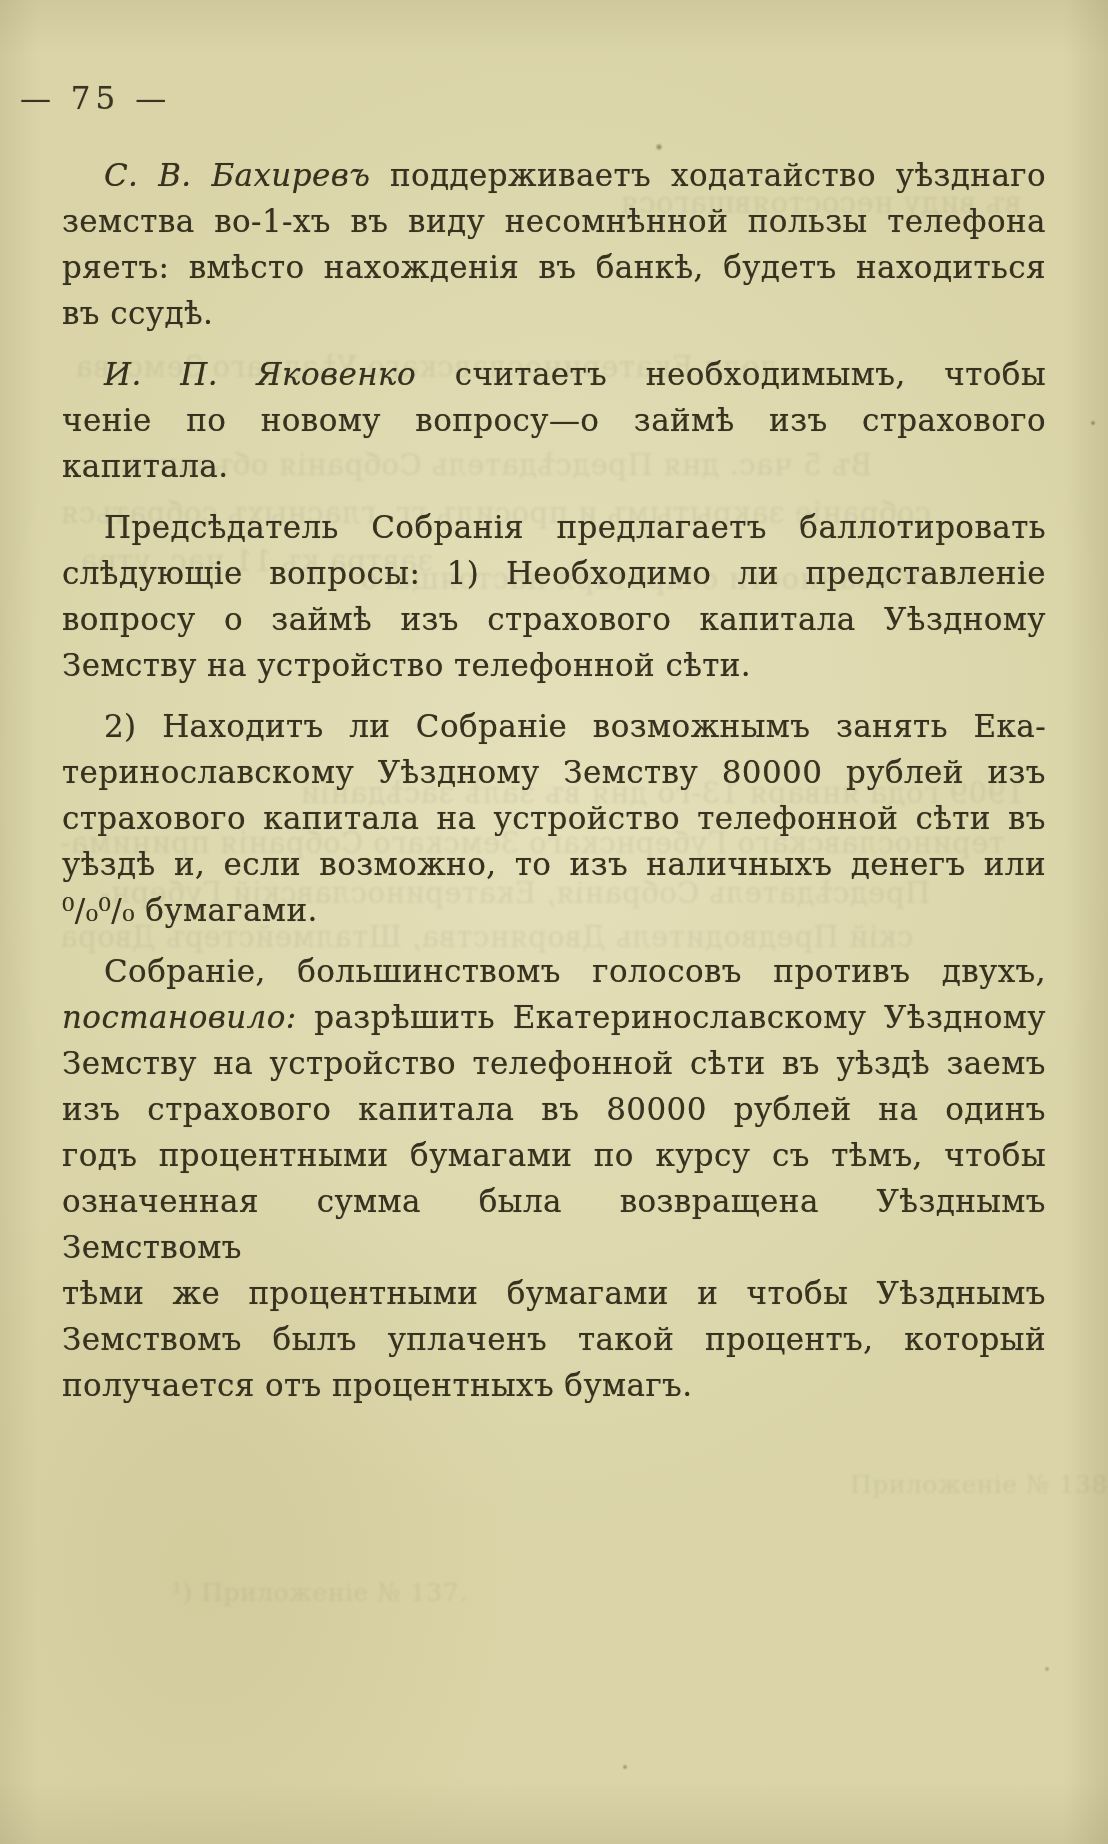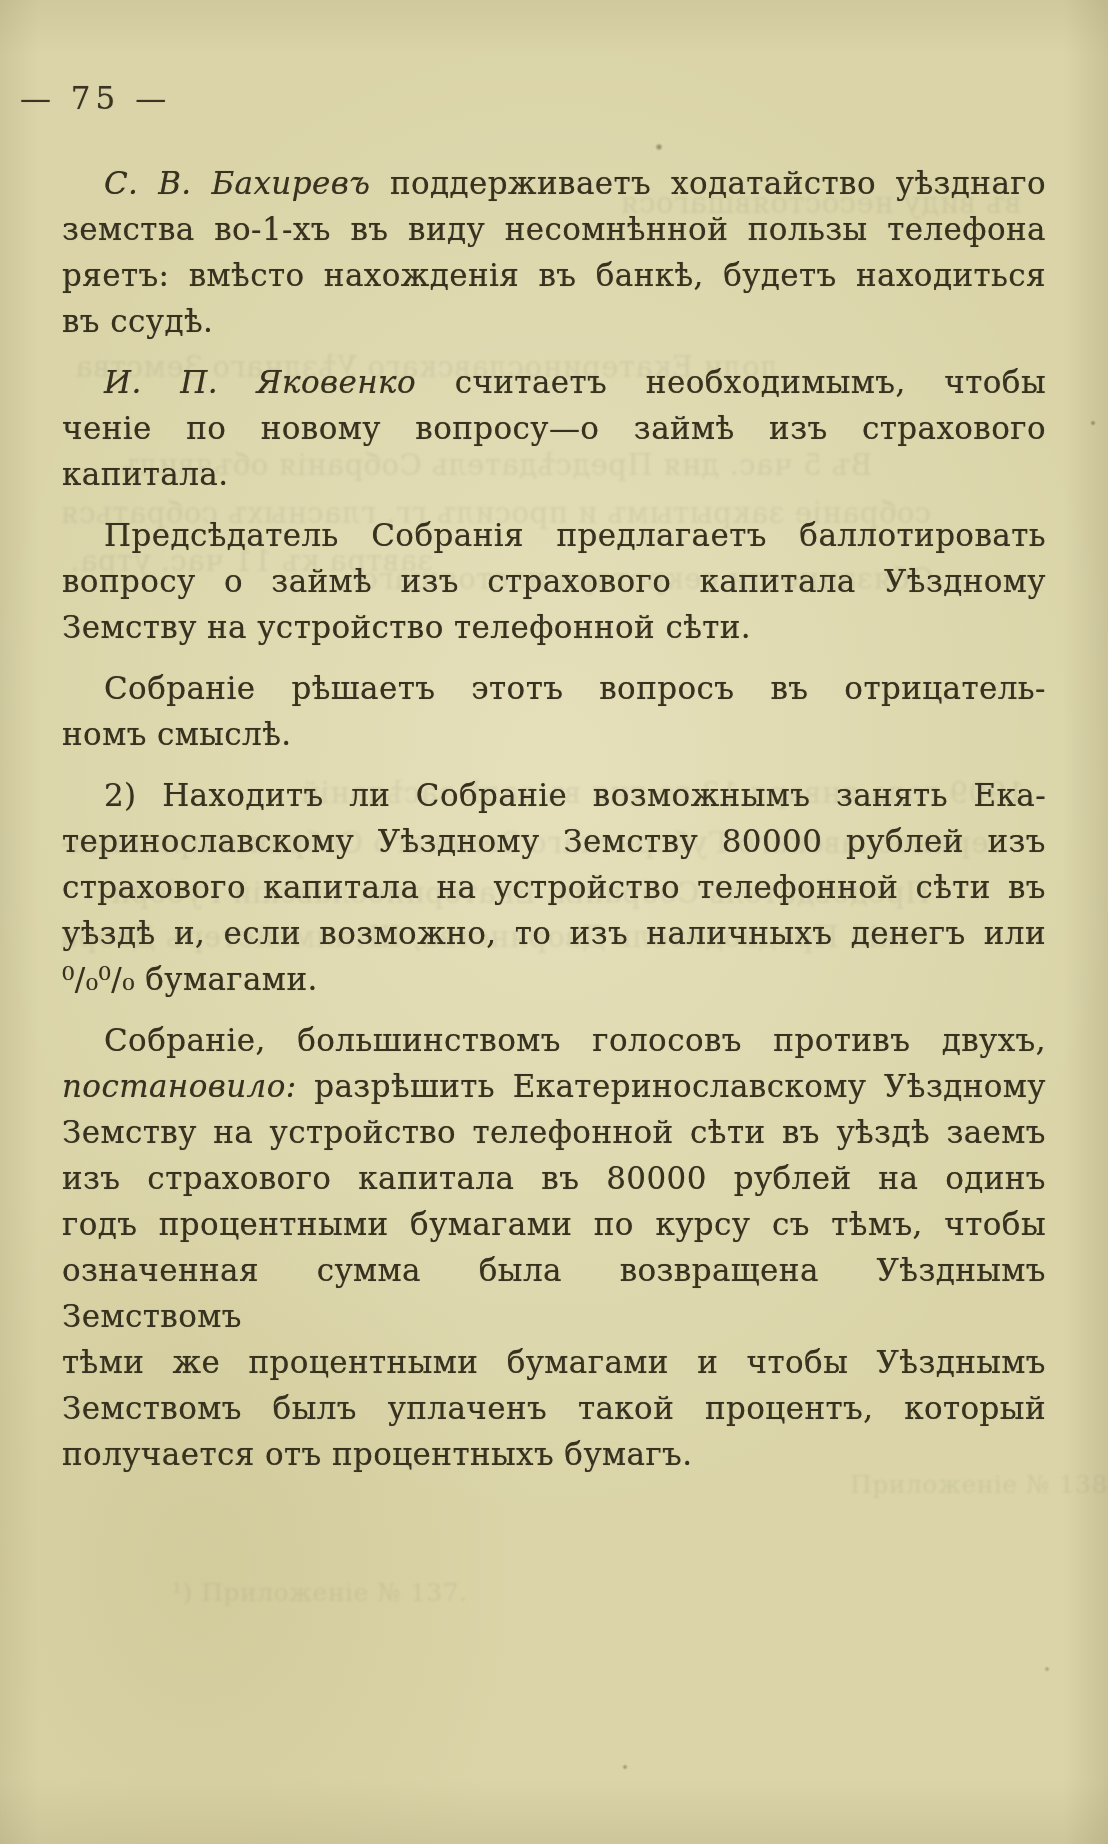--- a/index.html
+++ b/index.html
@@ -40,21 +40,21 @@
     position: absolute;
     top: 152px;
     left: 62px;
     width: 984px;
     font-size: 31px;
     line-height: 46px;
     letter-spacing: 0.4px;
     color: #37311f;
     text-shadow: 0 0 0.7px rgba(55,49,31,.55);
   }
-  .paragraph { margin: 8px 0 15px 0; }
+  .paragraph { margin: 0 0 15px 0; }
   .line {
     text-align: justify;
     text-align-last: justify;
   }
   .line.first { text-indent: 42px; }
   .line.last  { text-align-last: left; }
   .em { font-style: italic; }
   .ghost-layer { position: absolute; inset: 0; pointer-events: none; }
   .ghost {
     position: absolute;
@@ -95,26 +95,23 @@
         <div class="line"><span>ряетъ: вмѣсто нахожденія въ банкѣ, будетъ находиться</span></div>
         <div class="line last"><span>въ ссудѣ.</span></div>
       </div>
       <div class="paragraph">
         <div class="line first"><span class="em">И. П. Яковенко</span><span> считаетъ необходимымъ, чтобы</span></div>
         <div class="line"><span>ченіе по новому вопросу—о займѣ изъ страхового</span></div>
         <div class="line last"><span>капитала.</span></div>
       </div>
       <div class="paragraph">
         <div class="line first"><span>Предсѣдатель Собранія предлагаетъ баллотировать</span></div>
+        <div class="line"><span>слѣдующіе вопросы: 1) Необходимо ли представленіе</span></div>
         <div class="line"><span>вопросу о займѣ изъ страхового капитала Уѣздному</span></div>
         <div class="line last"><span>Земству на устройство телефонной сѣти.</span></div>
-      </div>
-      <div class="paragraph">
-        <div class="line first"><span>Собраніе рѣшаетъ этотъ вопросъ въ отрицатель-</span></div>
-        <div class="line last"><span>номъ смыслѣ.</span></div>
       </div>
       <div class="paragraph">
         <div class="line first"><span>2) Находитъ ли Собраніе возможнымъ занять Ека-</span></div>
         <div class="line"><span>теринославскому Уѣздному Земству 80000 рублей изъ</span></div>
         <div class="line"><span>страхового капитала на устройство телефонной сѣти въ</span></div>
         <div class="line"><span>уѣздѣ и, если возможно, то изъ наличныхъ денегъ или</span></div>
         <div class="line last"><span>⁰/₀⁰/₀ бумагами.</span></div>
       </div>
       <div class="paragraph">
         <div class="line first"><span>Собраніе, большинствомъ голосовъ противъ двухъ,</span></div>

